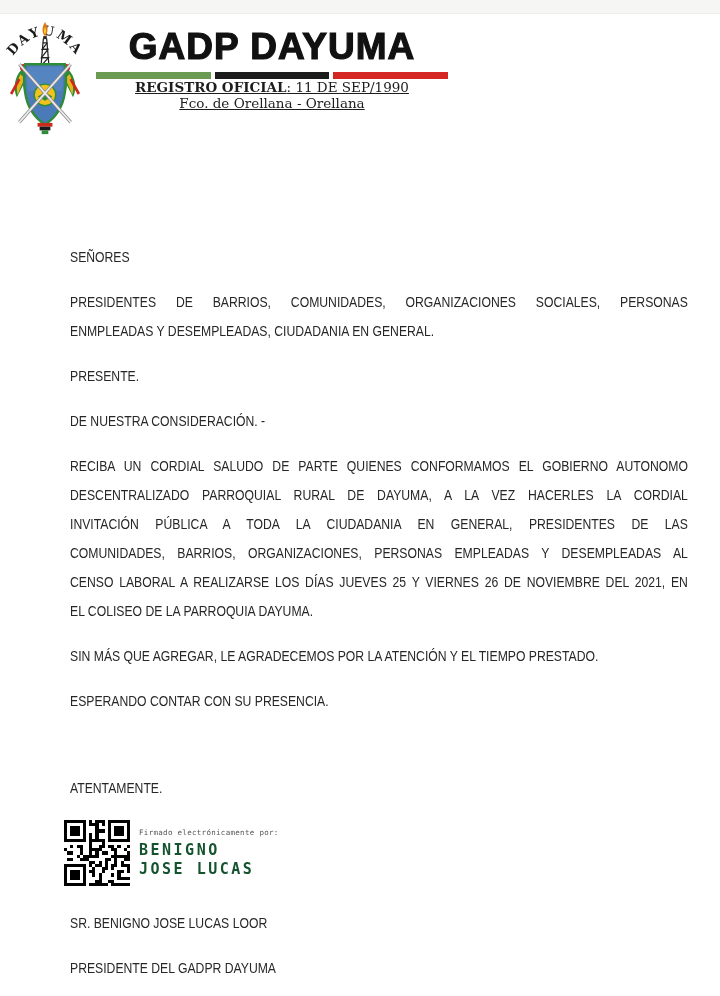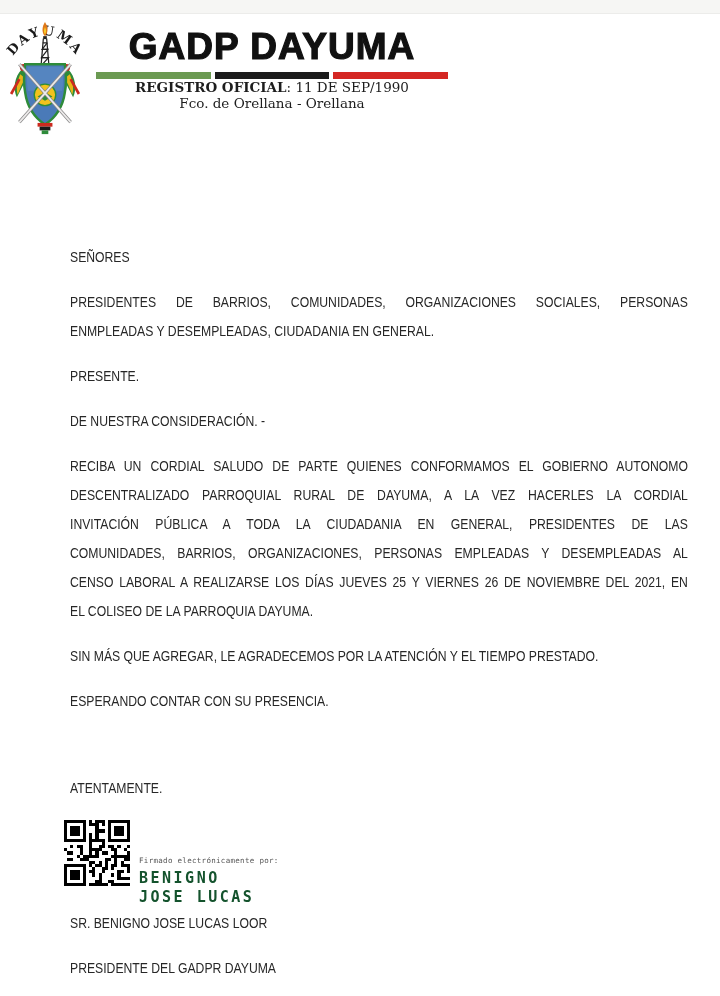--- a/index.html
+++ b/index.html
@@ -9,39 +9,39 @@
             border-bottom:1px solid #ececea;}
 
   
   .logo{position:absolute;left:3px;top:13px;width:84px;height:124px;}
   .hcenter{position:absolute;left:96px;top:28px;width:352px;text-align:center;}
   .org-title{font-size:37px;line-height:37px;font-weight:900;color:#111;
              -webkit-text-stroke:1.2px #111;letter-spacing:1px;white-space:nowrap;}
   .flagbar{display:flex;gap:4px;height:7px;margin-top:7px;}
   .flagbar .seg{flex:1;}
   .reg-line{font-family:"DejaVu Serif",serif;font-size:13.5px;line-height:16px;
-            color:#1d1d1d;margin-top:0;}
+            color:#1d1d1d;margin-top:0;text-decoration:underline;}
   .reg-line:first-of-type{margin-top:8px;}
   .reg-line b{font-weight:bold;}
 
   
   .date-row{position:absolute;top:138px;right:32px;font-size:16px;line-height:22px;color:#262626;}
 
   
   .letter{position:absolute;left:70px;top:242px;width:618px;}
   .ln{width:760px;font-size:15px;line-height:29px;color:#272727;
       transform:scaleX(0.813);transform-origin:0 0;}
   .ln.st{text-align:justify;text-align-last:justify;}
   .ln.pgap{margin-top:16px;}
   .ln.bgap{margin-top:58px;}
 
   
   .sig{position:absolute;left:64px;top:820px;display:flex;align-items:flex-start;}
   .sig .qr{width:66px;height:66px;display:block;}
-  .sig .sigtext{margin-left:9px;padding-top:8px;margin-top:28px;}
+  .sig .sigtext{margin-left:9px;padding-top:8px;}
   .sig .note{font-family:"DejaVu Sans Mono",monospace;font-size:7.5px;color:#555;
              letter-spacing:0.3px;margin-bottom:4px;}
   .sig .signer{font-family:"DejaVu Sans Mono",monospace;font-size:15px;font-weight:bold;
                color:#14532d;letter-spacing:2.5px;line-height:19px;}
 
   
   .footer{position:absolute;left:70px;top:908px;width:618px;}
 </style>
 </head>
 <body>

